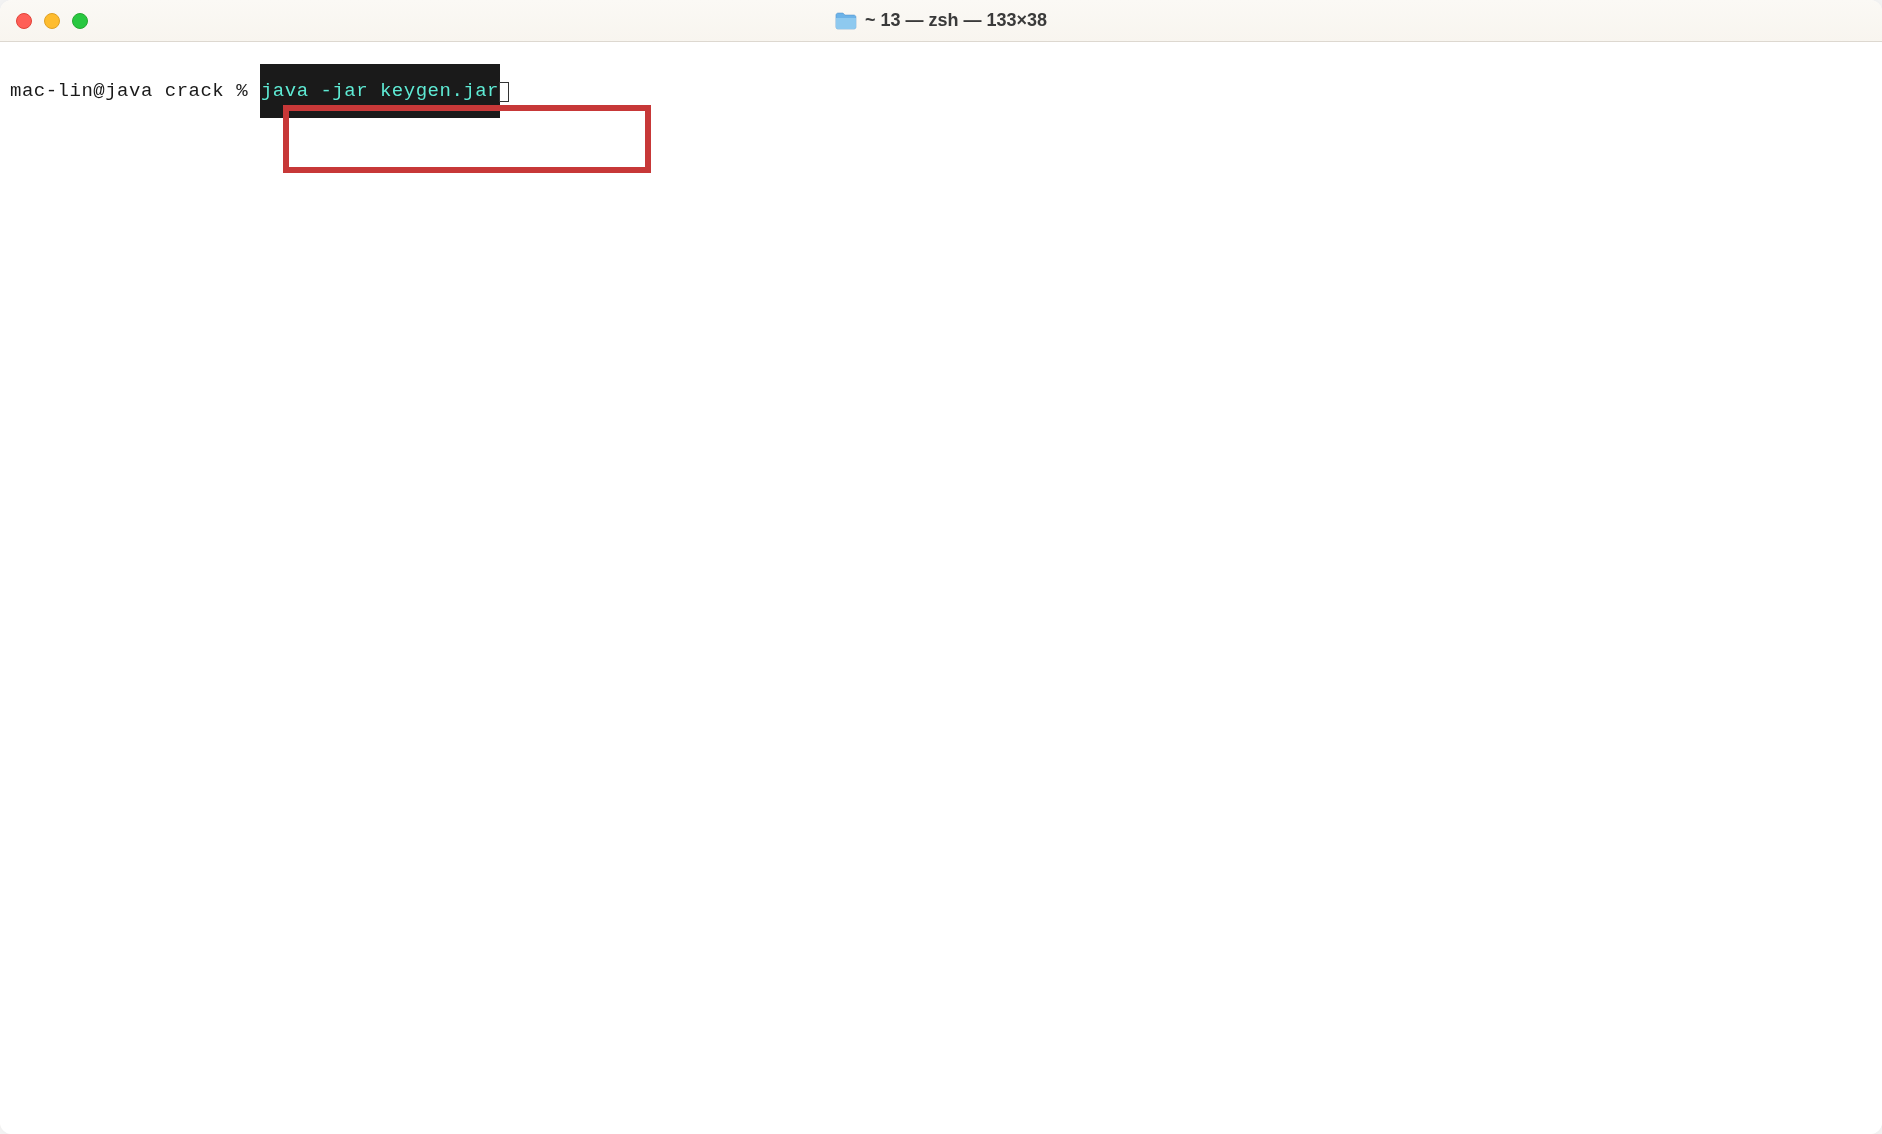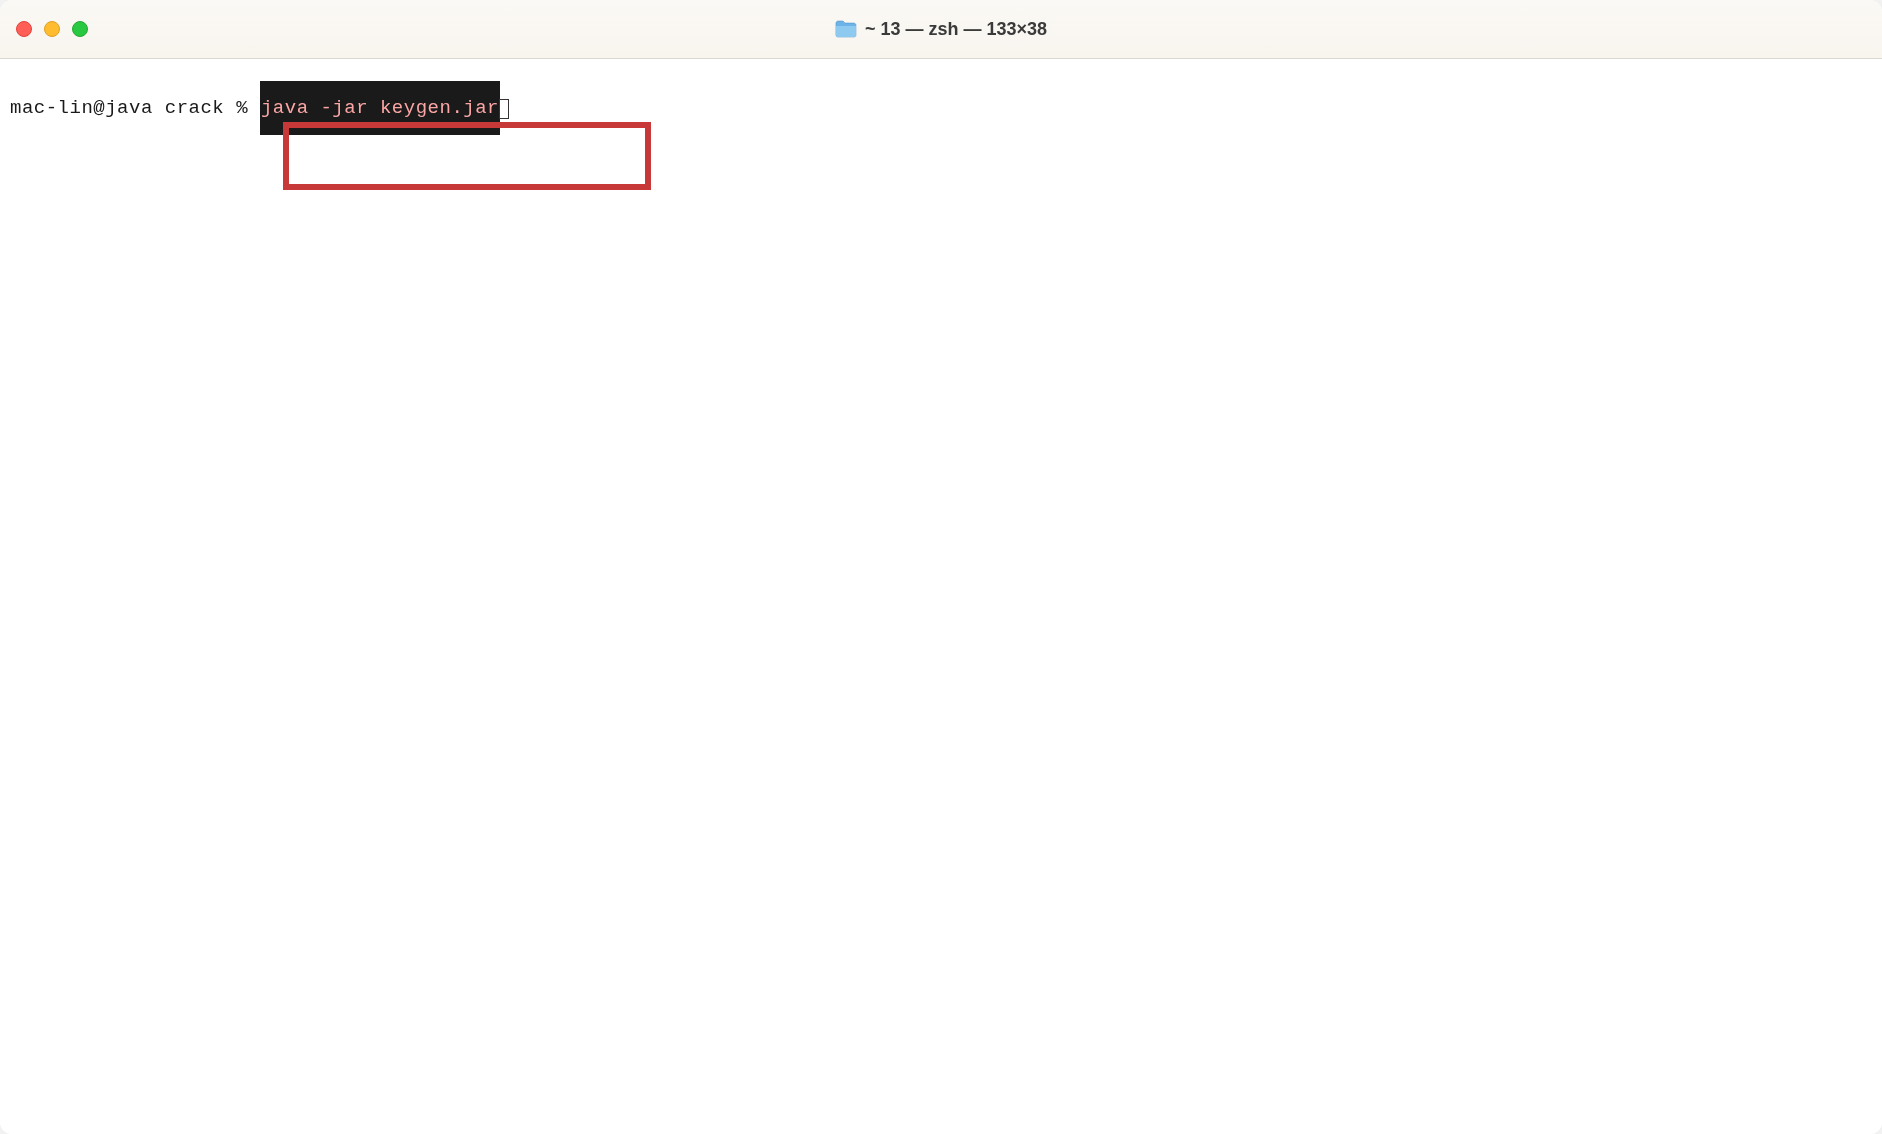--- a/index.html
+++ b/index.html
@@ -18,21 +18,21 @@
       width: 100%;
       height: 100%;
       background: #fefdfb;
       border-radius: 12px;
       overflow: hidden;
       display: flex;
       flex-direction: column;
       box-shadow: 0 0 20px rgba(0,0,0,0.05);
     }
     .titlebar {
-      height: 59px;
+      height: 42px;
       background: linear-gradient(to bottom, #fbf9f5, #f8f5ef);
       border-bottom: 1px solid #ddd8d0;
       display: flex;
       align-items: center;
       padding: 0 16px;
       position: relative;
     }
     .traffic-lights {
       display: flex;
       gap: 12px;
@@ -78,21 +78,21 @@
       display: block;
     }
     .highlight-box {
       position: absolute;
       border: 6px solid #c73838;
       background: transparent;
       pointer-events: none;
     }
     .sel {
       background: #1a1a1a;
-      color: #fca5a5;
+      color: #5eead4;
       padding: 16px 1px;
       margin-top: 24px;
     }
     .cursor-box {
       display: inline-block;
       width: 10px;
       height: 20px;
       border: 1.5px solid #333;
       vertical-align: text-bottom;
       margin-left: -1px;

